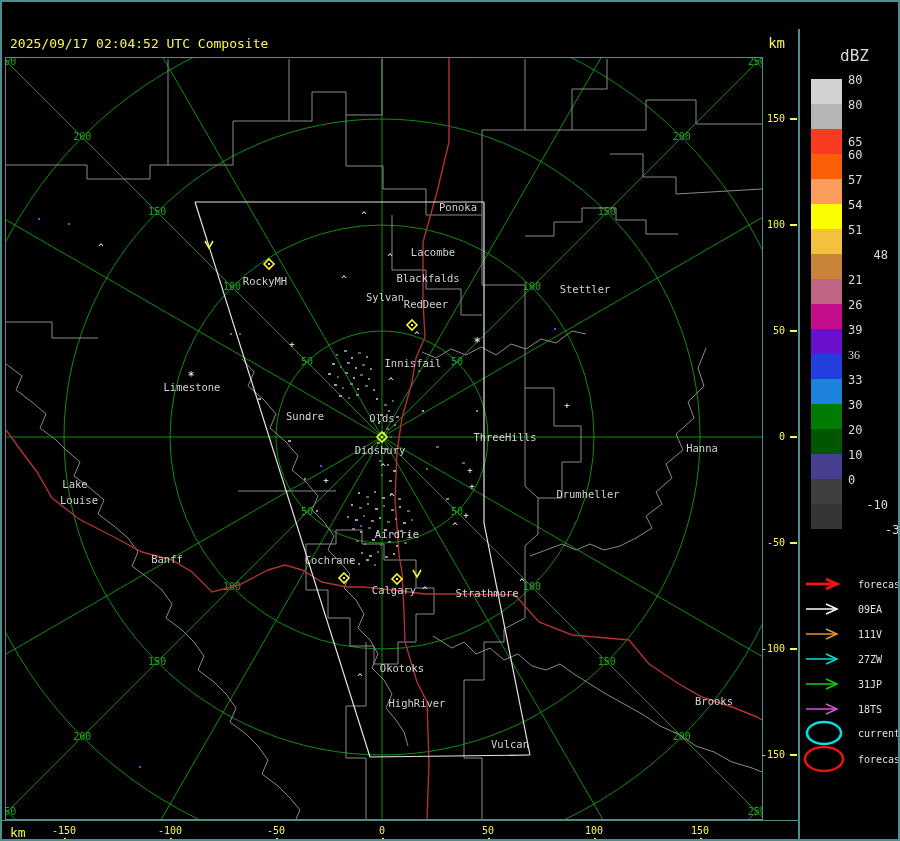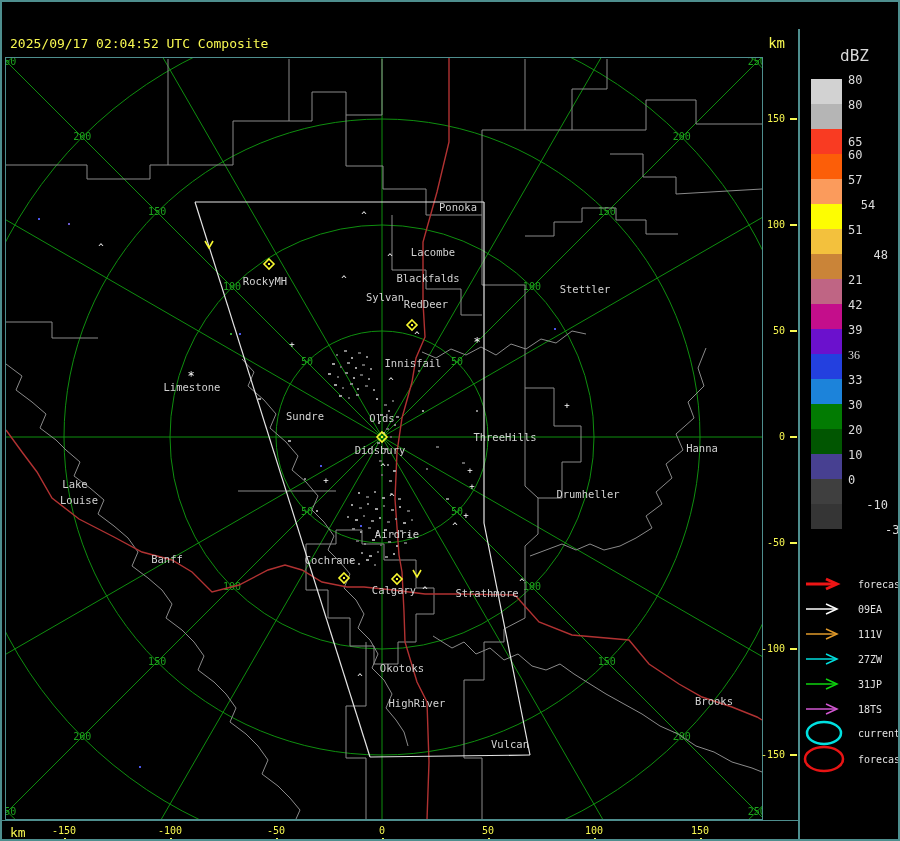--- a/index.html
+++ b/index.html
@@ -345,25 +345,25 @@
         <div class="cb-block" style="left: 11px; top: 373px; background: rgb(2, 123, 2);"></div>
         <div class="cb-block" style="left: 11px; top: 398px; background: rgb(1, 86, 1);"></div>
         <div class="cb-block" style="left: 11px; top: 423px; background: rgb(71, 64, 145);"></div>
         <div class="cb-block" style="left: 11px; top: 448px; background: rgb(63, 63, 63);"></div>
         <div class="cb-block" style="left: 11px; top: 473px; background: rgb(53, 53, 53);"></div>
         <span class="cb-label" style="top: 42px;">80</span>
         <span class="cb-label" style="top: 67px;">80</span>
         <span class="cb-label" style="top: 104px;">65</span>
         <span class="cb-label" style="top: 117px;">60</span>
         <span class="cb-label" style="top: 142px;">57</span>
-        <span class="cb-label" style="top: 167px; text-align: center;">54</span>
+        <span class="cb-label" style="top: 167px;">54</span>
         <span class="cb-label" style="top: 192px;">51</span>
         <span class="cb-label" style="top: 217px; text-align: right;">48</span>
         <span class="cb-label" style="top: 242px;">21</span>
-        <span class="cb-label" style="top: 267px;">42</span>
+        <span class="cb-label" style="top: 267px;">26</span>
         <span class="cb-label" style="top: 292px;">39</span>
         <span class="cb-label" style="top: 317px; font-family: Liberation Serif, serif;">36</span>
         <span class="cb-label" style="top: 342px;">33</span>
         <span class="cb-label" style="top: 367px;">30</span>
         <span class="cb-label" style="top: 392px;">20</span>
         <span class="cb-label" style="top: 417px;">10</span>
         <span class="cb-label" style="top: 442px;">0</span>
         <span class="cb-label" style="top: 467px; text-align: right;">-10</span>
         <span class="cb-label" style="top: 492px; margin-left: 37px;">-30</span>
       </div>

